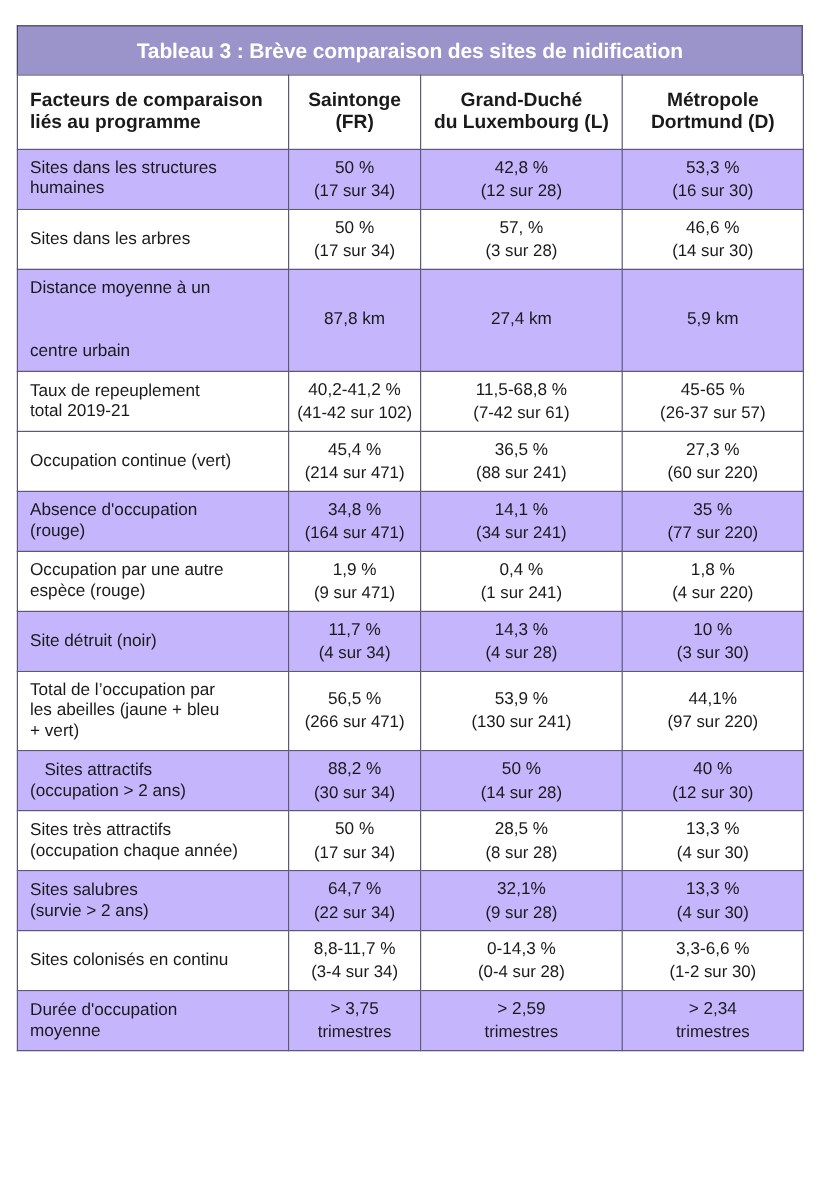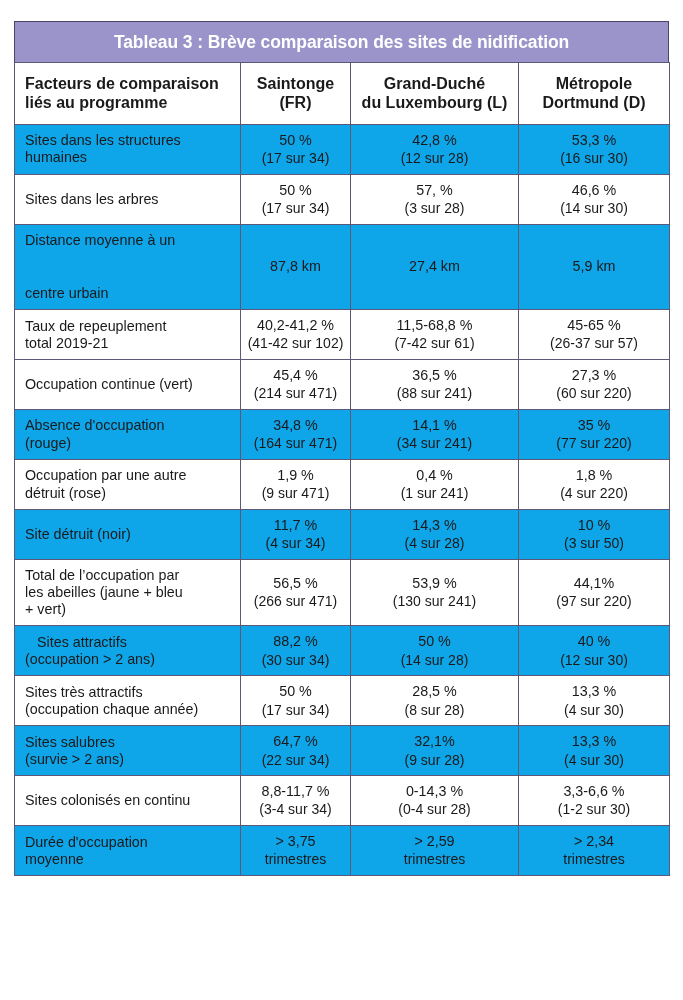--- a/index.html
+++ b/index.html
@@ -60,21 +60,21 @@
     font-weight: bold;
     color: #1a1a1a;
     line-height: 1.18;
   }
   thead th.h-label {
     text-align: left;
     padding: 0 0 0 10px;
   }
   thead th.h-col { text-align: center; padding: 0 4px; }
 
-  tbody tr.shaded td { background: #0ea5e9; }
+  tbody tr.shaded td { background: #c4b5fd; }
   tbody td {
     font-size: 14.3px;
     color: #1a1a1a;
     line-height: 1.2;
   }
   tbody td.rowlabel {
     text-align: left;
     padding: 7px 6px 7px 10px;
   }
   tbody td.val {
@@ -222,21 +222,21 @@
               <span class="v-sub">(34 sur 241)</span>
             </td>
             <td class="val">
               <span class="v-main">35 %</span>
               <span class="v-sub">(77 sur 220)</span>
             </td>
           </tr>
           <tr>
             <td class="rowlabel">
               <span style="display: block;">Occupation par une autre</span>
-              <span style="display: block;">détruit (rose)</span>
+              <span style="display: block;">espèce (rouge)</span>
             </td>
             <td class="val">
               <span class="v-main">1,9 %</span>
               <span class="v-sub">(9 sur 471)</span>
             </td>
             <td class="val">
               <span class="v-main">0,4 %</span>
               <span class="v-sub">(1 sur 241)</span>
             </td>
             <td class="val">
@@ -251,21 +251,21 @@
             <td class="val">
               <span class="v-main">11,7 %</span>
               <span class="v-sub">(4 sur 34)</span>
             </td>
             <td class="val">
               <span class="v-main">14,3 %</span>
               <span class="v-sub">(4 sur 28)</span>
             </td>
             <td class="val">
               <span class="v-main">10 %</span>
-              <span class="v-sub">(3 sur 50)</span>
+              <span class="v-sub">(3 sur 30)</span>
             </td>
           </tr>
           <tr class="r3">
             <td class="rowlabel">
               <span style="display: block;">Total de l’occupation par</span>
               <span style="display: block;">les abeilles (jaune + bleu</span>
               <span style="display: block;">+ vert)</span>
             </td>
             <td class="val">
               <span class="v-main">56,5 %</span>

